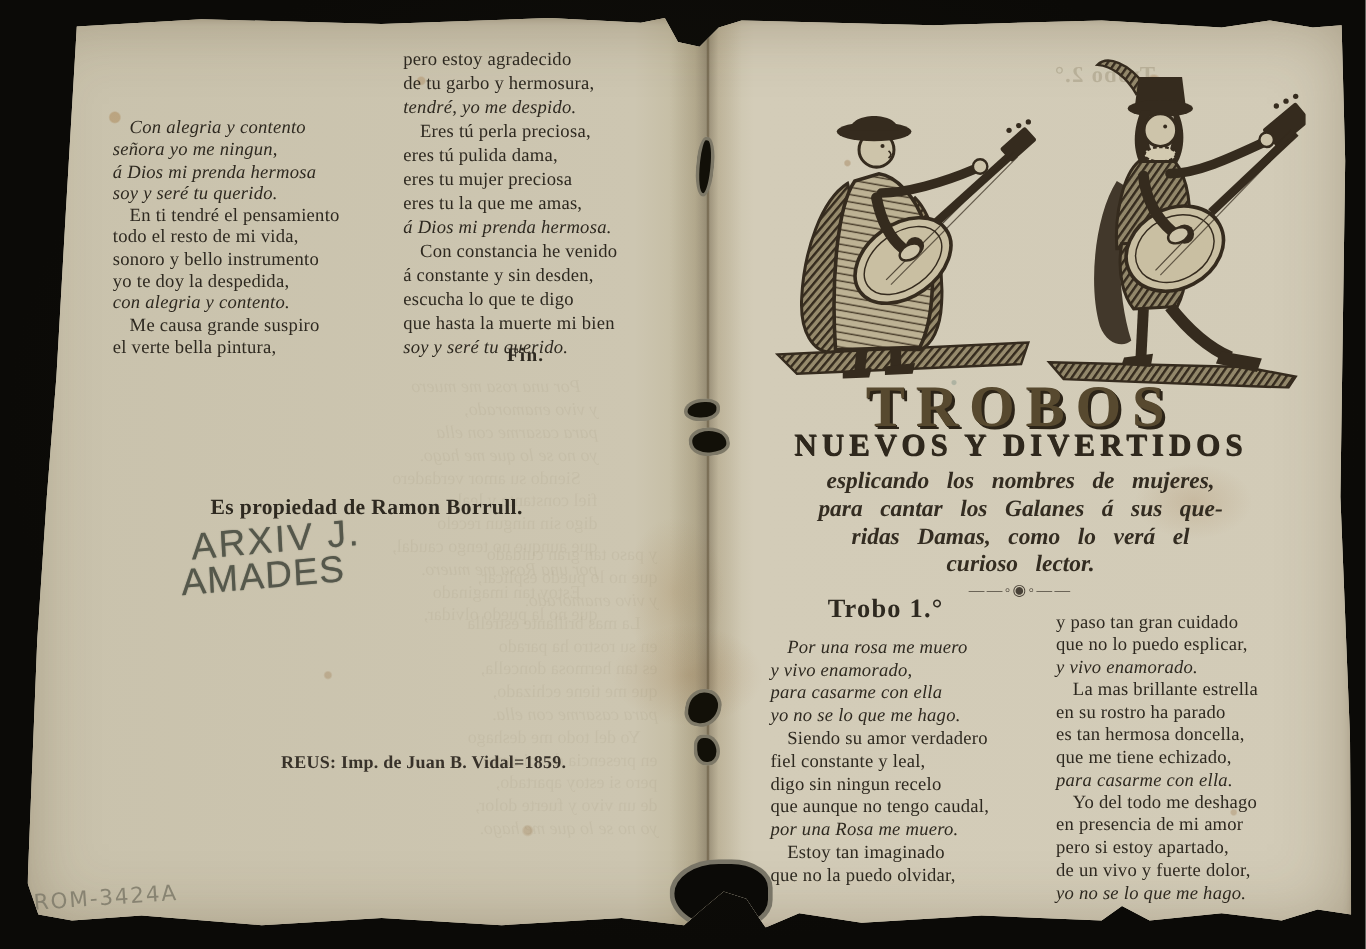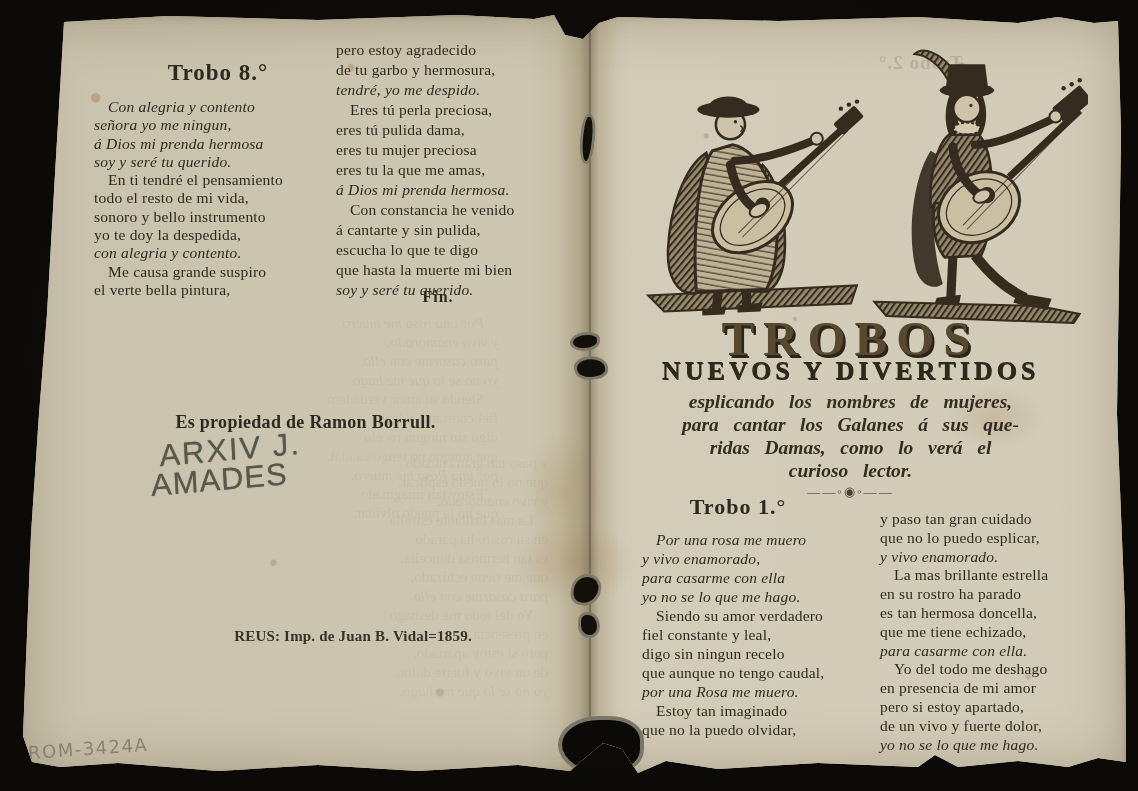--- a/index.html
+++ b/index.html
@@ -85,21 +85,20 @@
   .desc{width:485px;text-align:center;font-style:italic;font-weight:bold;font-size:19.5px;line-height:23px;word-spacing:.5em;color:#332c21;}
   .divider{width:545px;text-align:center;font-size:13px;letter-spacing:2px;color:#3a332a;opacity:.9;}
   .woodcut{position:absolute;}
   .woodcut svg{display:block;width:100%;height:100%;}
 </style>
 </head>
 <body>
 
 <div class="paper">
 
-  <div class="txt heading" style="left:80px;top:46px;width:240px;">Trobo 8.°</div>
 
   <div class="txt poem" style="left:76px;top:84px;width:250px;line-height:18.3px;">
       <div class="line it ind">Con alegria y contento</div>
       <div class="line it">señora yo me ningun,</div>
       <div class="line it">á Dios mi prenda hermosa</div>
       <div class="line it">soy y seré tu querido.</div>
       <div class="line ind">En ti tendré el pensamiento</div>
       <div class="line">todo el resto de mi vida,</div>
       <div class="line">sonoro y bello instrumento</div>
       <div class="line">yo te doy la despedida,</div>
@@ -111,21 +110,21 @@
   <div class="txt poem" style="left:318px;top:26px;width:210px;line-height:20px;">
       <div class="line">pero estoy agradecido</div>
       <div class="line">de tu garbo y hermosura,</div>
       <div class="line it">tendré, yo me despido.</div>
       <div class="line ind">Eres tú perla preciosa,</div>
       <div class="line">eres tú pulida dama,</div>
       <div class="line">eres tu mujer preciosa</div>
       <div class="line">eres tu la que me amas,</div>
       <div class="line it">á Dios mi prenda hermosa.</div>
       <div class="line ind">Con constancia he venido</div>
-      <div class="line">á cantarte y sin pulida,</div>
+      <div class="line">á constante y sin desden,</div>
       <div class="line">escucha lo que te digo</div>
       <div class="line">que hasta la muerte mi bien</div>
       <div class="line it">soy y seré tu querido.</div>
     </div>
 
   <div class="txt fin" style="left:330px;top:274px;width:180px;">Fin.</div>
 
   <div class="txt ghost" style="left:230px;top:300px;width:250px;">
       <div class="line it ind">Por una rosa me muero</div>
       <div class="line it">y vivo enamorado,</div>

